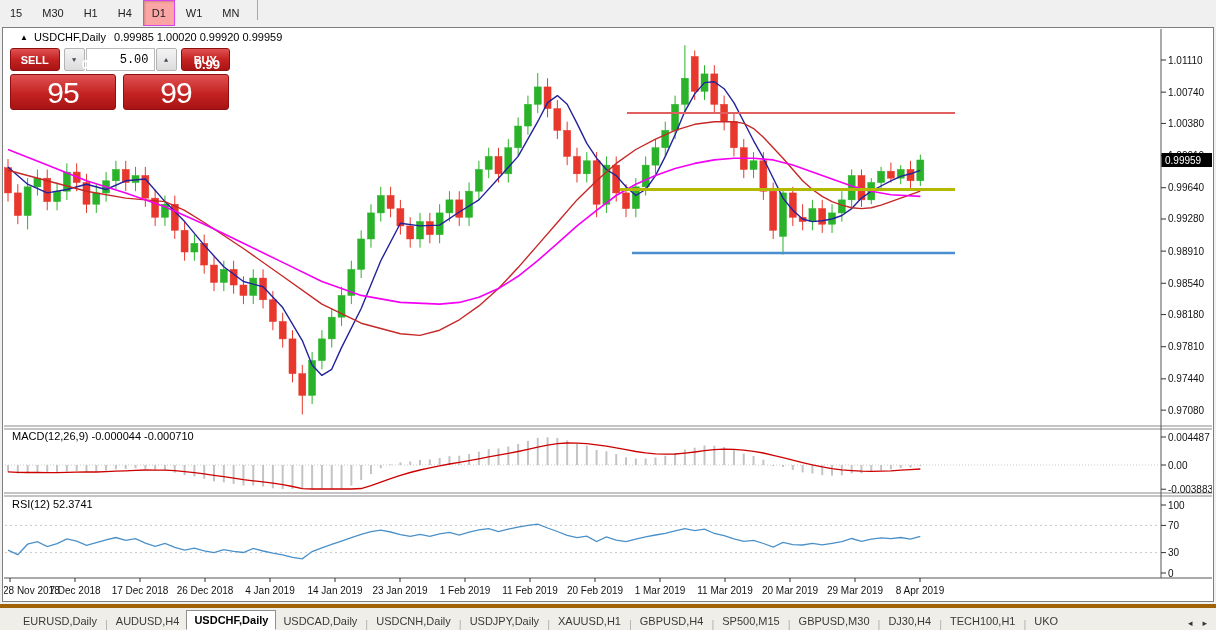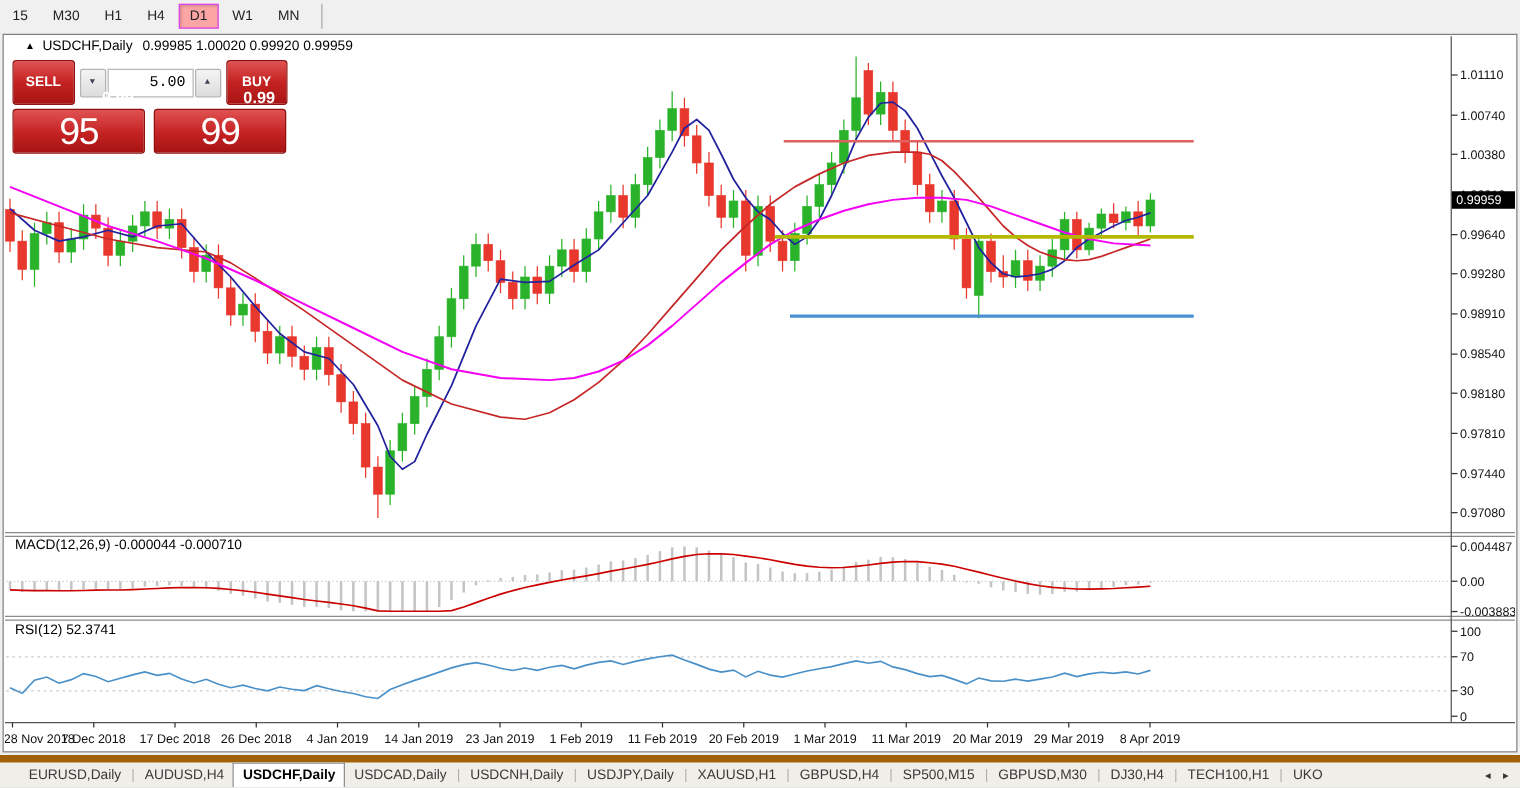--- a/index.html
+++ b/index.html
@@ -1,53 +1,53 @@
 <!DOCTYPE html>
 <html><head>
 <meta charset="utf-8">
 <style>
   html,body{margin:0;padding:0;background:#d8d8d8;}
   .screen{position:relative;width:1216px;height:630px;background:#f0f0f0;overflow:hidden;
           font-family:"Liberation Sans",sans-serif;-webkit-font-smoothing:antialiased;}
   
-  .toolbar{position:absolute;left:0;top:0;width:1216px;height:26px;display:flex;align-items:center;}
+  .toolbar{position:absolute;left:0;top:0;width:1216px;height:26px;display:flex;}
   .tfbtn{font-size:11px;color:#222;padding:3px 8px;margin:0 1px;border:1px solid transparent;background:transparent;cursor:default;font-family:inherit;}
   .tfbtn.active{background:#fca5a5;border:1px solid #d946ef;box-shadow:inset 1px 1px 2px rgba(0,0,0,.18);}
   .tbsep{width:1px;height:20px;background:#a8a8a8;margin-left:8px;}
   
   .chartwin{position:absolute;left:2px;top:27px;width:1212px;height:575px;background:#ffffff;
             border:1px solid #7f7f7f;box-sizing:border-box;}
   #chart-svg{position:absolute;left:4px;top:28px;width:1208px;height:572px;background:#fff;}
   
   .chart-title{position:absolute;left:20px;top:31px;font-size:11px;color:#000;z-index:5;}
   .chart-title .tri{font-size:8px;margin-right:6px;vertical-align:1px;}
   .chart-title .sym{margin-right:8px;}
   .paneLabel{position:absolute;font-size:11px;color:#000;z-index:5;}
   
   .trade{position:absolute;left:10px;top:48px;z-index:6;width:220px;}
   .trow1{display:flex;align-items:center;}
-  .rbtn{height:36px;border:1px solid #8e0f0f;border-radius:3px;color:#fff;font-size:11px;font-weight:bold;
+  .rbtn{height:23px;border:1px solid #8e0f0f;border-radius:3px;color:#fff;font-size:11px;font-weight:bold;
         background:linear-gradient(180deg,#e05252 0%,#c42222 50%,#aa1414 100%);font-family:inherit;}
   .sellsm{width:50px;margin-right:4px;}
   .buysm{width:50px;margin-left:4px;}
   .spin{display:flex;align-items:center;font-family:Liberation Mono, monospace;}
   .spinbtn{width:21px;height:23px;border:1px solid #b3b3b3;border-radius:2px;background:linear-gradient(180deg,#f4f4f4,#dcdcdc);
            font-size:7px;color:#445;padding:0;font-family:inherit;}
   .vol{width:62px;height:21px;border:1px solid #b9b9b9;font-size:12px;text-align:right;padding:0 5px 0 0;margin:0 1px;font-family:inherit;}
   .trow2{display:flex;margin-top:3px;}
   .pbtn{width:106px;height:36px;border:1px solid #8e0f0f;border-radius:3px;color:#fff;
         background:linear-gradient(180deg,#e05252 0%,#c42222 55%,#a81313 100%);
         display:flex;align-items:center;justify-content:center;font-family:inherit;flex-direction:column;}
   .pbtn .base{font-size:13px;font-weight:bold;align-self:flex-end;margin:0 2px 6px 0;}
   .pbtn .big{font-size:30px;font-weight:400;line-height:30px;letter-spacing:-1px;}
   .pbtn .sup{font-size:14px;font-weight:bold;align-self:flex-start;margin:3px 0 0 2px;}
   .pbtn.buy{margin-left:7px;}
   
-  .tabbar{position:absolute;left:0;top:604px;width:1216px;height:26px;background:#f0eee8;border-top:6px solid #a16207;
-          display:flex;align-items:center;font-size:11px;padding-left:16px;box-sizing:border-box;}
+  .tabbar{position:absolute;left:0;top:604px;width:1216px;height:26px;background:#f0eee8;border-top:4px solid #a16207;
+          display:flex;align-items:flex-end;font-size:11px;padding-left:16px;box-sizing:border-box;}
   .tab{color:#3a3a3a;padding:3px 7px;white-space:nowrap;}
   .tab.active{background:#ffffff;border:1px solid #8f8f8f;border-bottom:1px solid #ffffff;font-weight:bold;color:#000;}
   .tabsep{color:#b0b0b0;padding:0 1px;}
   .tabscroll{margin-left:auto;display:flex;align-items:center;padding-right:4px;}
   .tsbtn{font-size:9px;color:#333;padding:2px 5px;background:transparent;border:none;font-family:inherit;}
 </style>
 </head>
 <body>
 
 <div class="screen">

